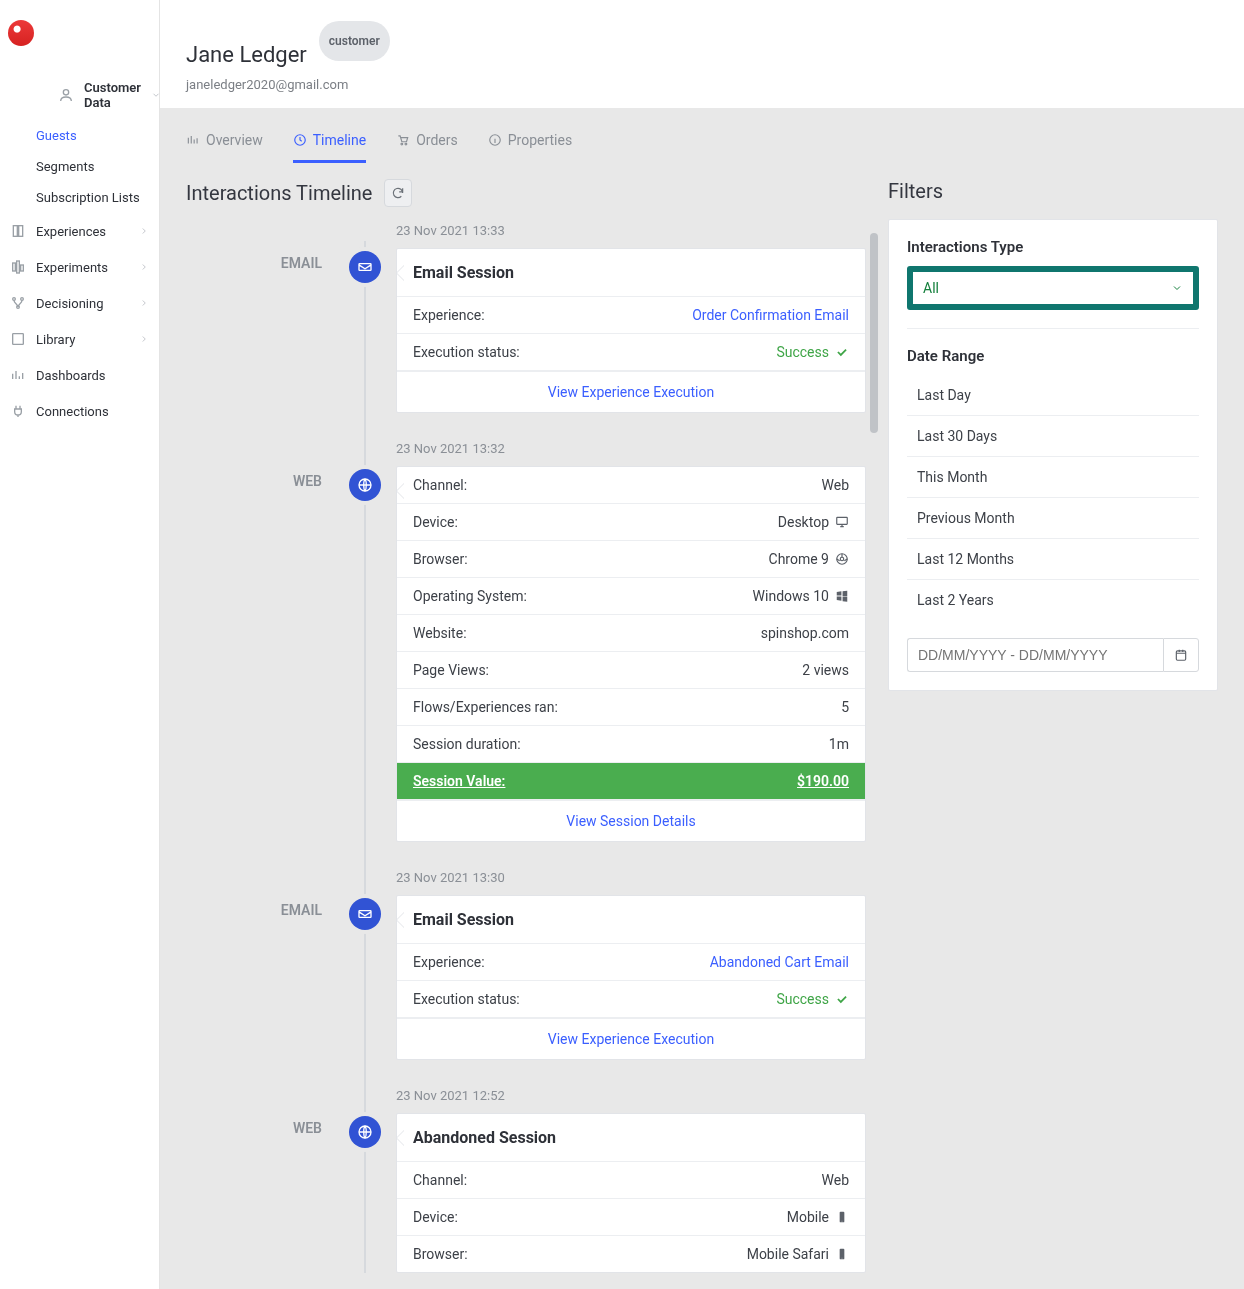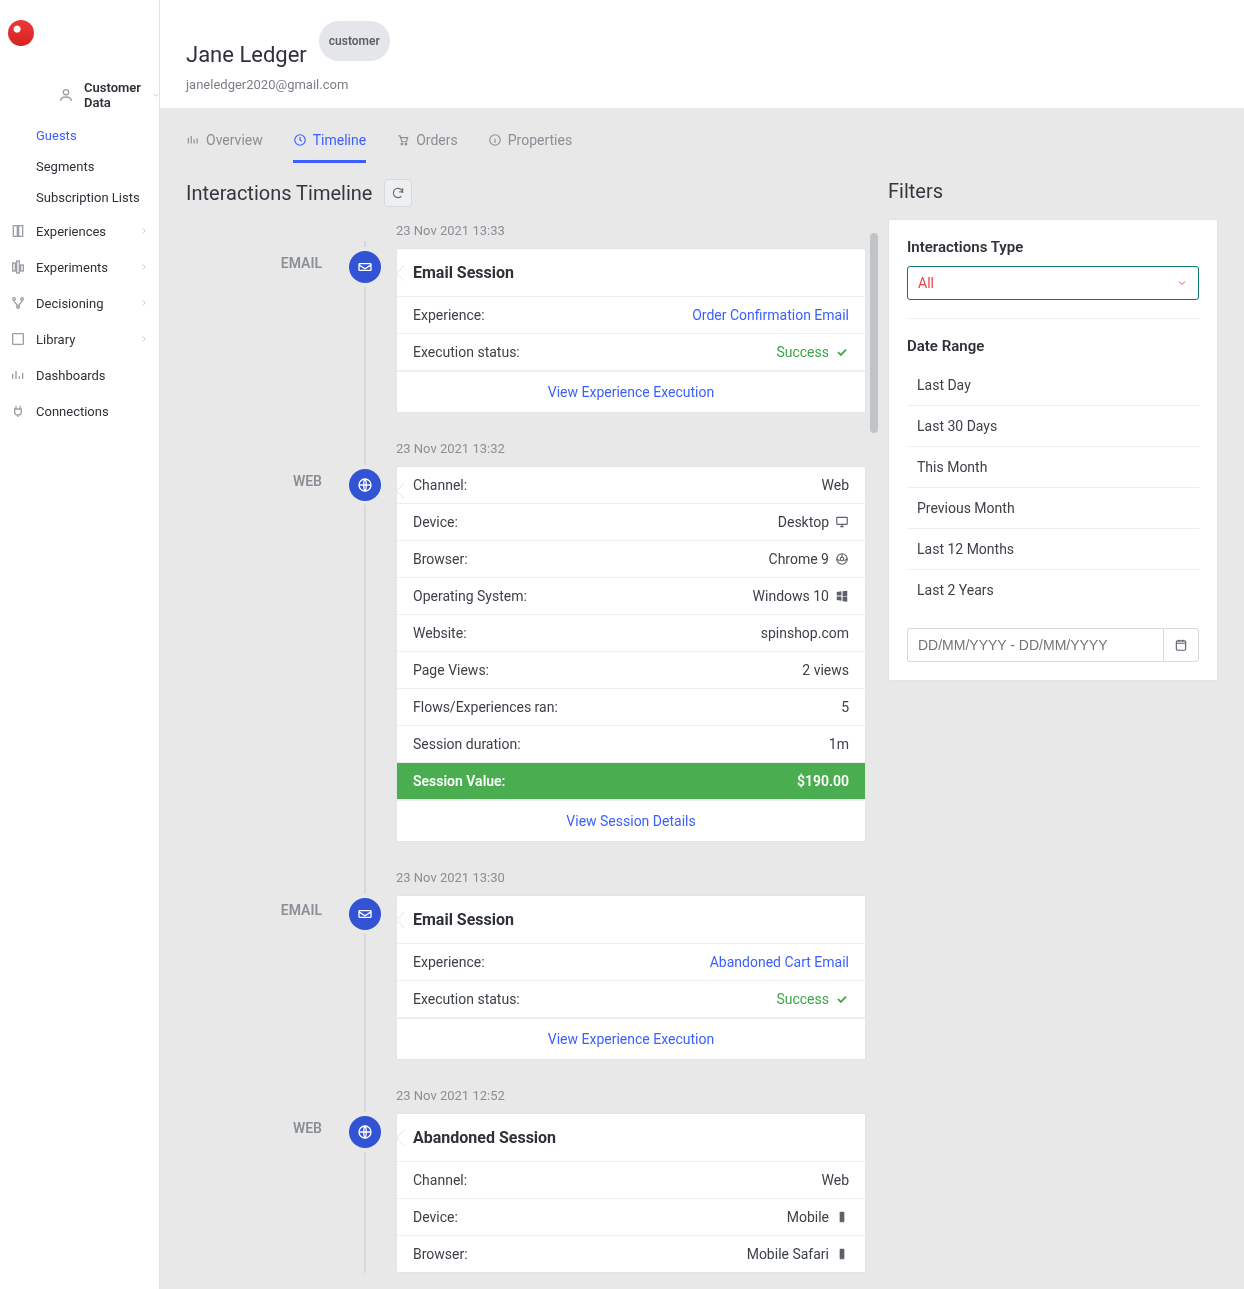--- a/index.html
+++ b/index.html
@@ -48,33 +48,33 @@
   .entry-body { flex: 1; margin-left: 50px; min-width: 0; }
   .ts { font-size: 13px; color: #8a8f96; margin-bottom: 10px; }
   .card { background: #fff; border: 1px solid #e2e4e8; border-radius: 2px; position: relative; }
   .card::before { content: ""; position: absolute; left: -8px; top: 16px; border: 8px solid transparent; border-right-color: #fff; filter: drop-shadow(-1px 0 0 #e2e4e8); }
   .card-title { font-size: 16px; font-weight: 700; color: #2e3138; padding: 14px 16px; border-bottom: 1px solid #eceef1; }
   .row { display: flex; justify-content: space-between; align-items: center; padding: 10px 16px; font-size: 14px; border-bottom: 1px solid #eceef1; }
   .row:last-of-type { border-bottom: none; }
   .row .k { color: #3d4148; }
   .row .v { color: #3d4148; display: flex; align-items: center; gap: 6px; }
   .row.green { background: #4aad4f; color: #fff; font-weight: 600; }
-  .row.green .k, .row.green .v { color: #fff; }
+  .row.green .k, .row.green .v { color: #fff; text-decoration: underline; }
   .v.link { color: #3b5fff; cursor: pointer; }
   .v.success { color: #3fa547; }
   .card-action { text-align: center; padding: 12px 16px; border-top: 1px solid #eceef1; }
   .card-action span { color: #3b5fff; font-size: 14px; cursor: pointer; }
   .mini-ic { width: 14px; height: 14px; color: #5c6169; }
 
   
   .filters-col { width: 330px; }
   .filters-title { font-size: 20px; color: #343740; margin-bottom: 16px; }
   .filters-card { background: #fff; border: 1px solid #e2e4e8; border-radius: 2px; padding: 18px; }
   .fc-heading { font-size: 15px; font-weight: 600; color: #2e3138; margin-bottom: 10px; }
-  .select { width: 100%; border: 1px solid #0f766e; border-radius: 3px; padding: 8px 10px; font-size: 14px; color: #ef4444; display: flex; justify-content: space-between; align-items: center; cursor: pointer; background: #fff; }
+  .select { width: 100%; border: 6px solid #0f766e; border-radius: 3px; padding: 8px 10px; font-size: 14px; color: #15803d; display: flex; justify-content: space-between; align-items: center; cursor: pointer; background: #fff; }
   .hr { border: none; border-top: 1px solid #eceef1; margin: 18px 0; }
   .range-list { list-style: none; }
   .range-list li { padding: 12px 10px; font-size: 14px; border-bottom: 1px solid #eceef1; cursor: pointer; color: #3d4148; }
   .range-list li:last-child { border-bottom: none; }
   .date-input-row { display: flex; margin-top: 18px; }
   .date-input { flex: 1; border: 1px solid #d6d9dd; border-right: none; border-radius: 3px 0 0 3px; padding: 8px 10px; font-size: 14px; color: #8a8f96; background: #fff; }
   .date-btn { width: 36px; border: 1px solid #d6d9dd; border-radius: 0 3px 3px 0; display: flex; align-items: center; justify-content: center; background: #fff; cursor: pointer; color: #5c6169; }
 
   .scroll-thumb { width: 8px; height: 200px; background: #c0c3c7; border-radius: 4px; position: absolute; right: -12px; top: 10px; }
 

